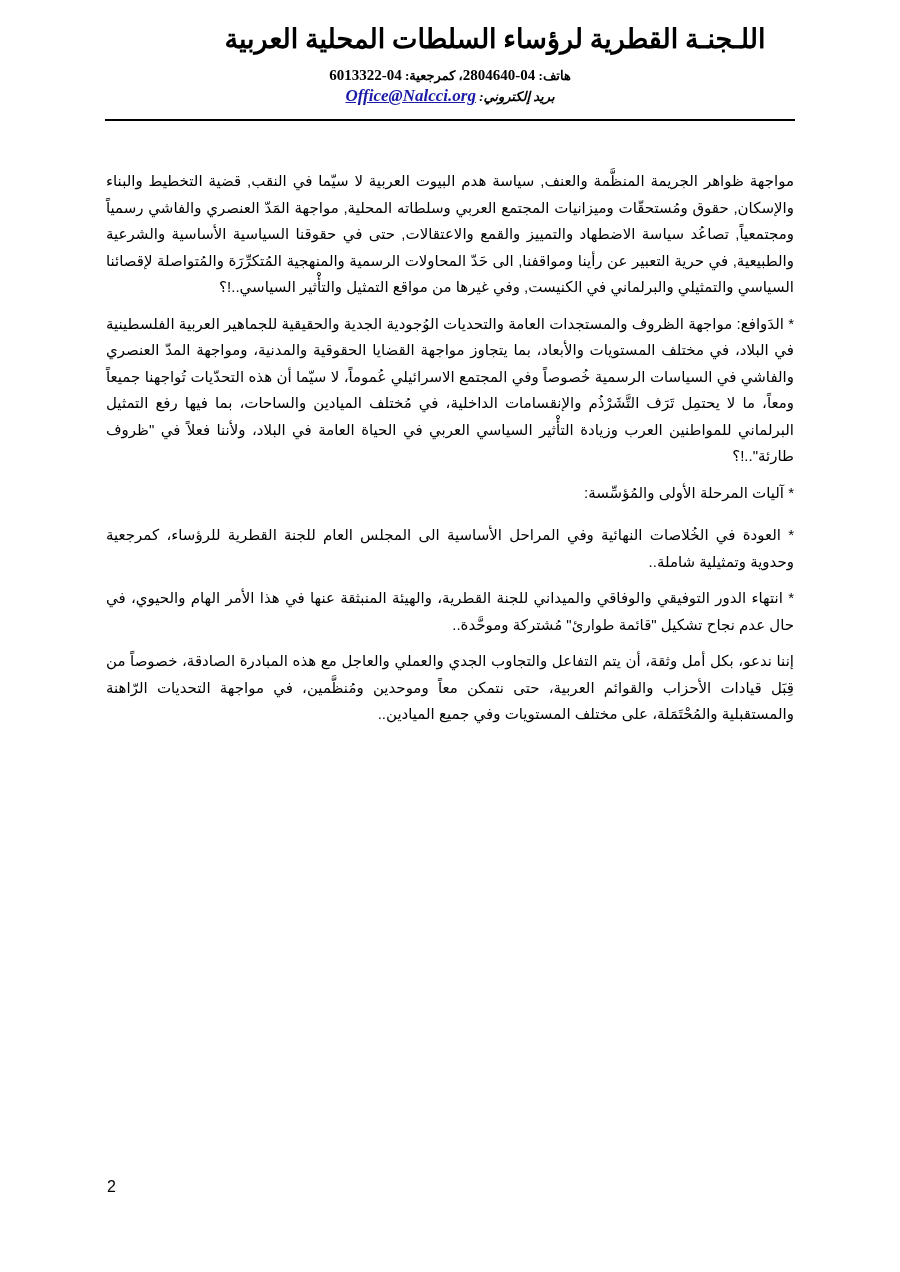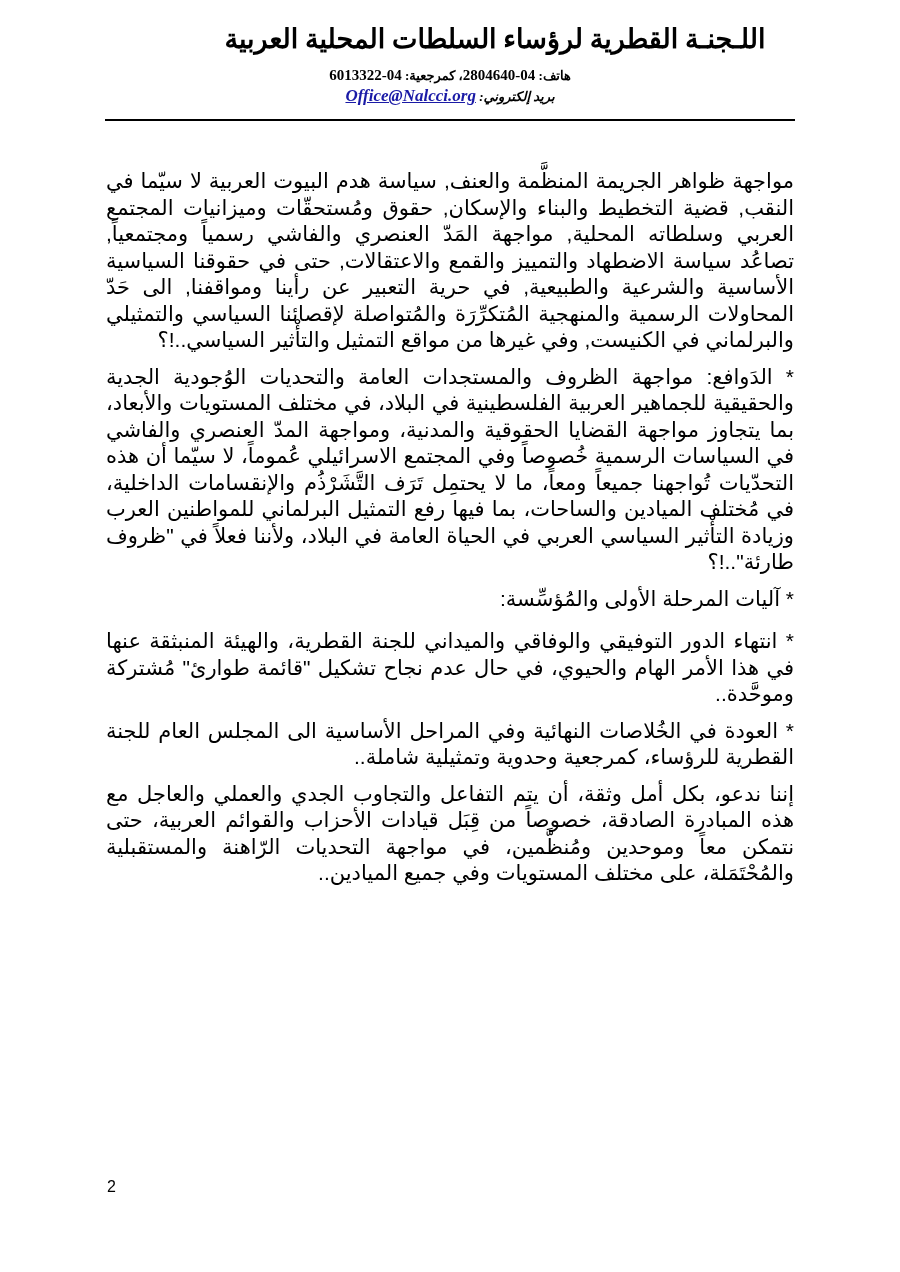--- a/index.html
+++ b/index.html
@@ -69,21 +69,21 @@
       height: 0;
       border-top: 2px solid #000000;
     }
     .body-text {
       position: absolute;
       left: 106px;
       top: 168px;
       width: 688px;
       direction: rtl;
       text-align: justify;
-      font-size: 21px;
+      font-size: 15px;
       line-height: 26.5px;
     }
     .body-text p {
       margin: 0 0 10px 0;
     }
     .body-text p.short-gap {
       margin-bottom: 16px;
     }
     .page-number {
       position: absolute;
@@ -110,20 +110,20 @@
       <a class="email-link">Office@Nalcci.org</a>
     </div>
   </div>
 
   <div class="rule"></div>
 
   <div class="body-text">
     <p>مواجهة ظواهر الجريمة المنظَّمة والعنف, سياسة هدم البيوت العربية لا سيّما في النقب, قضية التخطيط والبناء والإسكان, حقوق ومُستحقّات وميزانيات المجتمع العربي وسلطاته المحلية, مواجهة المَدّ العنصري والفاشي رسمياً ومجتمعياً, تصاعُد سياسة الاضطهاد والتمييز والقمع والاعتقالات, حتى في حقوقنا السياسية الأساسية والشرعية والطبيعية, في حرية التعبير عن رأينا ومواقفنا, الى حَدّ المحاولات الرسمية والمنهجية المُتكرِّرَة والمُتواصلة لإقصائنا السياسي والتمثيلي والبرلماني في الكنيست, وفي غيرها من مواقع التمثيل والتأْثير السياسي..!؟</p>
     <p>* الدَوافع: مواجهة الظروف والمستجدات العامة والتحديات الوُجودية الجدية والحقيقية للجماهير العربية الفلسطينية في البلاد، في مختلف المستويات والأبعاد، بما يتجاوز مواجهة القضايا الحقوقية والمدنية، ومواجهة  المدّ العنصري والفاشي في السياسات الرسمية خُصوصاً وفي المجتمع الاسرائيلي عُموماً، لا سيّما أن هذه التحدّيات تُواجهنا جميعاً ومعاً، ما لا يحتمِل تَرَف التَّشَرْذُم والإنقسامات الداخلية، في مُختلف الميادين والساحات، بما فيها رفع التمثيل البرلماني للمواطنين العرب وزيادة التأْثير السياسي العربي في الحياة العامة في البلاد، ولأننا فعلاً في "ظروف طارئة"..!؟</p>
     <p class="short-gap">* آليات المرحلة الأولى والمُؤسِّسة:</p>
+    <p>* العودة في الخُلاصات النهائية وفي المراحل الأساسية الى المجلس العام للجنة القطرية للرؤساء، كمرجعية وحدوية وتمثيلية شاملة..</p>
     <p>* انتهاء الدور التوفيقي والوفاقي والميداني للجنة القطرية، والهيئة المنبثقة عنها في هذا الأمر الهام والحيوي، في حال عدم نجاح تشكيل "قائمة طوارئ" مُشتركة وموحَّدة..</p>
-    <p>* العودة في الخُلاصات النهائية وفي المراحل الأساسية الى المجلس العام للجنة القطرية للرؤساء، كمرجعية وحدوية وتمثيلية شاملة..</p>
     <p>إننا ندعو، بكل أمل وثقة، أن يتم التفاعل والتجاوب الجدي والعملي والعاجل مع هذه المبادرة الصادقة، خصوصاً من قِبَل قيادات الأحزاب والقوائم العربية، حتى نتمكن معاً وموحدين ومُنظَّمين، في مواجهة التحديات الرّاهنة والمستقبلية والمُحْتَمَلة، على مختلف المستويات وفي جميع الميادين..</p>
   </div>
 
   <div class="page-number">2</div>
 
 </div>
 
 </body></html>

